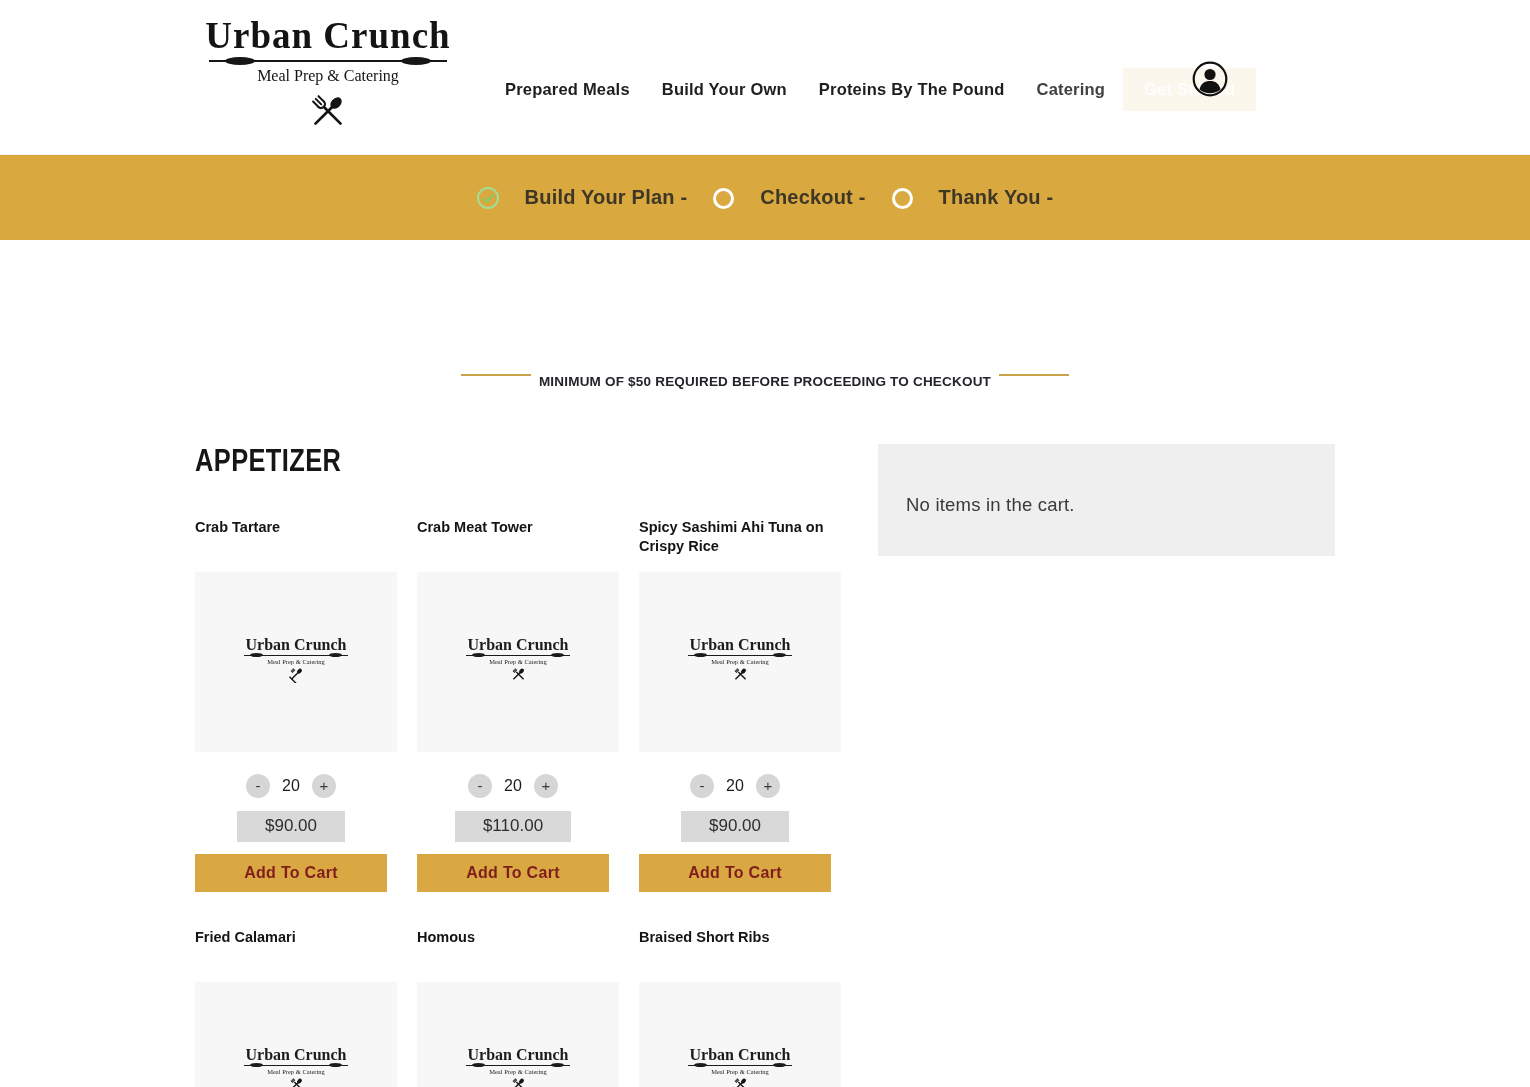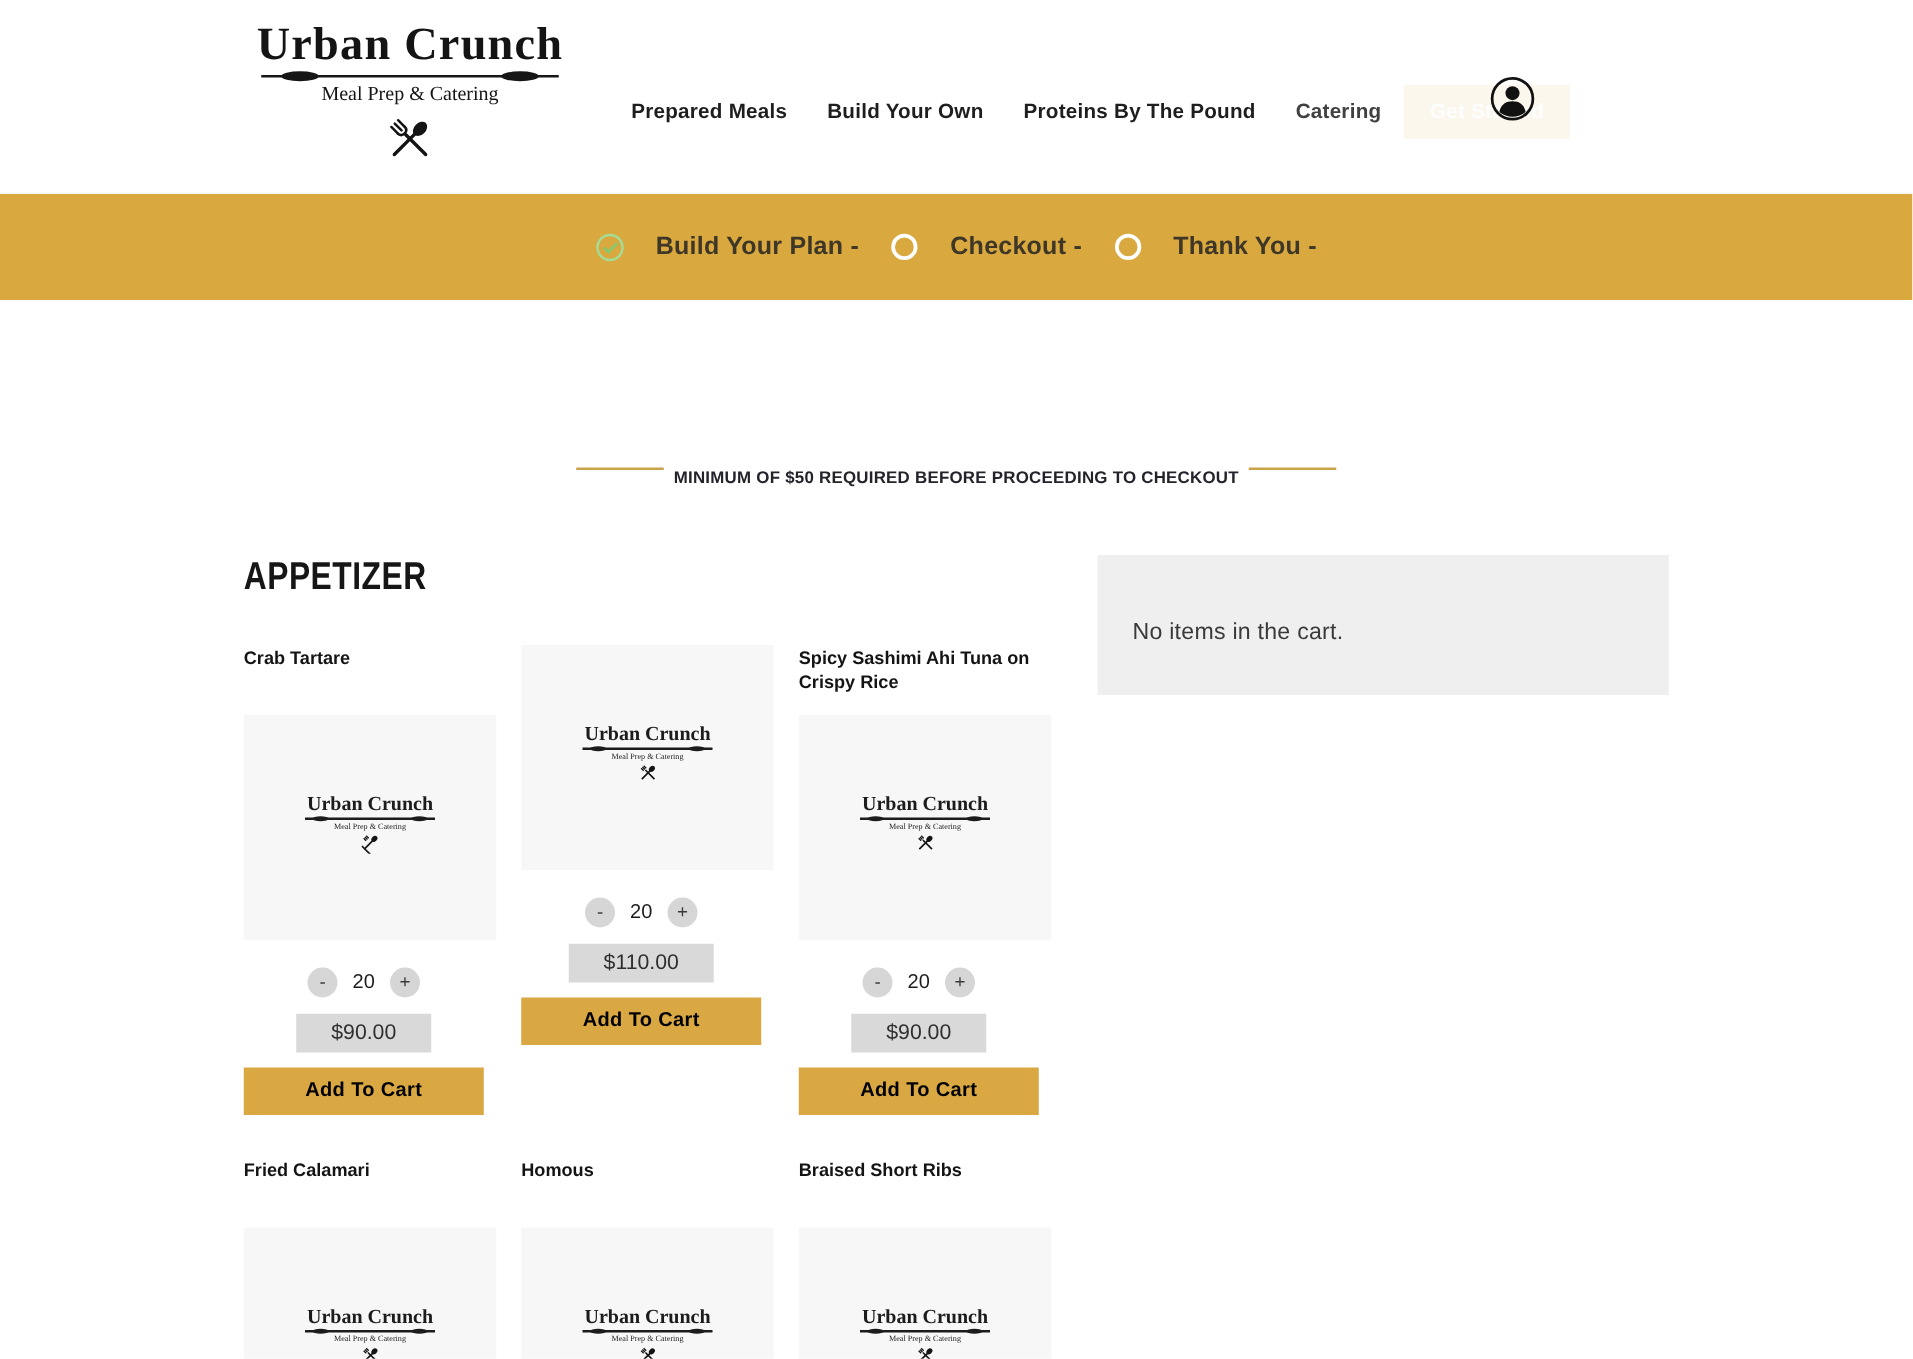--- a/index.html
+++ b/index.html
@@ -22,21 +22,21 @@
   .nav-link { font-weight: 700; font-size: 16.5px; color: #1e1e1e; letter-spacing: 0.2px;
     text-decoration: none; cursor: pointer; white-space: nowrap; }
   .nav-link.active { color: #404040; }
   .cta-btn { background: #FBF7EC; color: #fefefe; border: none; font-weight: 700; font-size: 16.5px;
     padding: 12px 21px; margin-left: -14px; cursor: pointer; letter-spacing: 0.2px; }
   .account { position: absolute; left: 1192px; top: 61px; width: 36px; height: 36px; cursor: pointer; }
 
   
   .banner { height: 85px; background: #D9A83E; display: flex; align-items: center; justify-content: center; }
   .steps { display: flex; align-items: center; gap: 26px; }
-  .step { display: flex; align-items: center; gap: 26px; }
+  .step { display: flex; align-items: flex-end; gap: 26px; }
   .step-label { font-size: 20px; font-weight: 700; color: #3E3727; letter-spacing: 0.2px; }
   .step-circle { width: 21px; height: 21px; border-radius: 50%; border: 3px solid #fff; }
   .step-check { position: relative; width: 22px; height: 22px; border-radius: 50%; border: 2px solid #A4DD97; }
   .step-check::after { content: ""; position: absolute; left: 4px; top: 5px; width: 9px; height: 4px;
     border-left: 2px solid #7FCC72; border-bottom: 2px solid #7FCC72; transform: rotate(-45deg); }
 
   
   .main { width: 1140px; margin: 0 auto; }
   .notice { margin-top: 134px; display: flex; justify-content: center; gap: 8px; }
   .notice-line { width: 70px; height: 2px; background: #C9A34A; }
@@ -63,21 +63,21 @@
   .mini-icon { margin-top: 1px; }
 
   .controls { width: 192px; }
   .stepper { display: flex; align-items: center; justify-content: center; gap: 8px; margin-top: 22px; }
   .step-btn { width: 24px; height: 24px; border-radius: 50%; background: #D6D6D6; border: none;
     font-size: 15px; color: #3a3a3a; cursor: pointer; line-height: 22px; }
   .qty { font-size: 16px; color: #1c1c1c; min-width: 26px; text-align: center; }
   .price-row { display: flex; justify-content: center; margin-top: 13px; }
   .price { background: #D9D9D9; padding: 5px 28px 6px; font-size: 17px; color: #2E2E2E; }
   .add-btn { display: block; margin-top: 12px; width: 192px; height: 38px; background: #D9A843;
-    color: #000000; font-weight: 700; font-size: 16px; border: none; cursor: pointer; letter-spacing: 0.3px; }
+    color: #7f1d1d; font-weight: 700; font-size: 16px; border: none; cursor: pointer; letter-spacing: 0.3px; }
 
   .cart-box { width: 457px; height: 112px; background: #EFEFEF; }
   .cart-msg { font-size: 18.5px; color: #3A3A3A; padding: 50px 0 0 28px; letter-spacing: 0.2px; }
 </style>
 </head>
 <body>
 
 <header class="header">
   <div class="logo">
     <div class="brand-name">Urban Crunch</div>
@@ -175,20 +175,21 @@
               <button class="step-btn">+</button>
             </div>
             <div class="price-row">
                 <span class="price">$90.00</span>
               </div>
             <button class="add-btn">Add To Cart</button>
           </div>
         </div>
 
         <div class="card">
+          <div class="card-title">Crab Meat Tower</div>
           <div class="card-img">
             <div class="mini-brand">
               <div class="mini-name">Urban Crunch</div>
               <div class="mini-rule"></div>
               <div class="mini-tagline">Meal Prep &amp; Catering</div>
               <div class="mini-icon">
                 <svg width="15" height="17" viewBox="0 0 44 46">
                     <g transform="rotate(-45 22 22)" fill="none" stroke="#141414">
                       <path d="M17.8 3v8.5M22 3v8.5M26.2 3v8.5" stroke-width="3"></path>
                       <rect x="20" y="13" width="4" height="30" fill="#141414" stroke="none"></rect>

